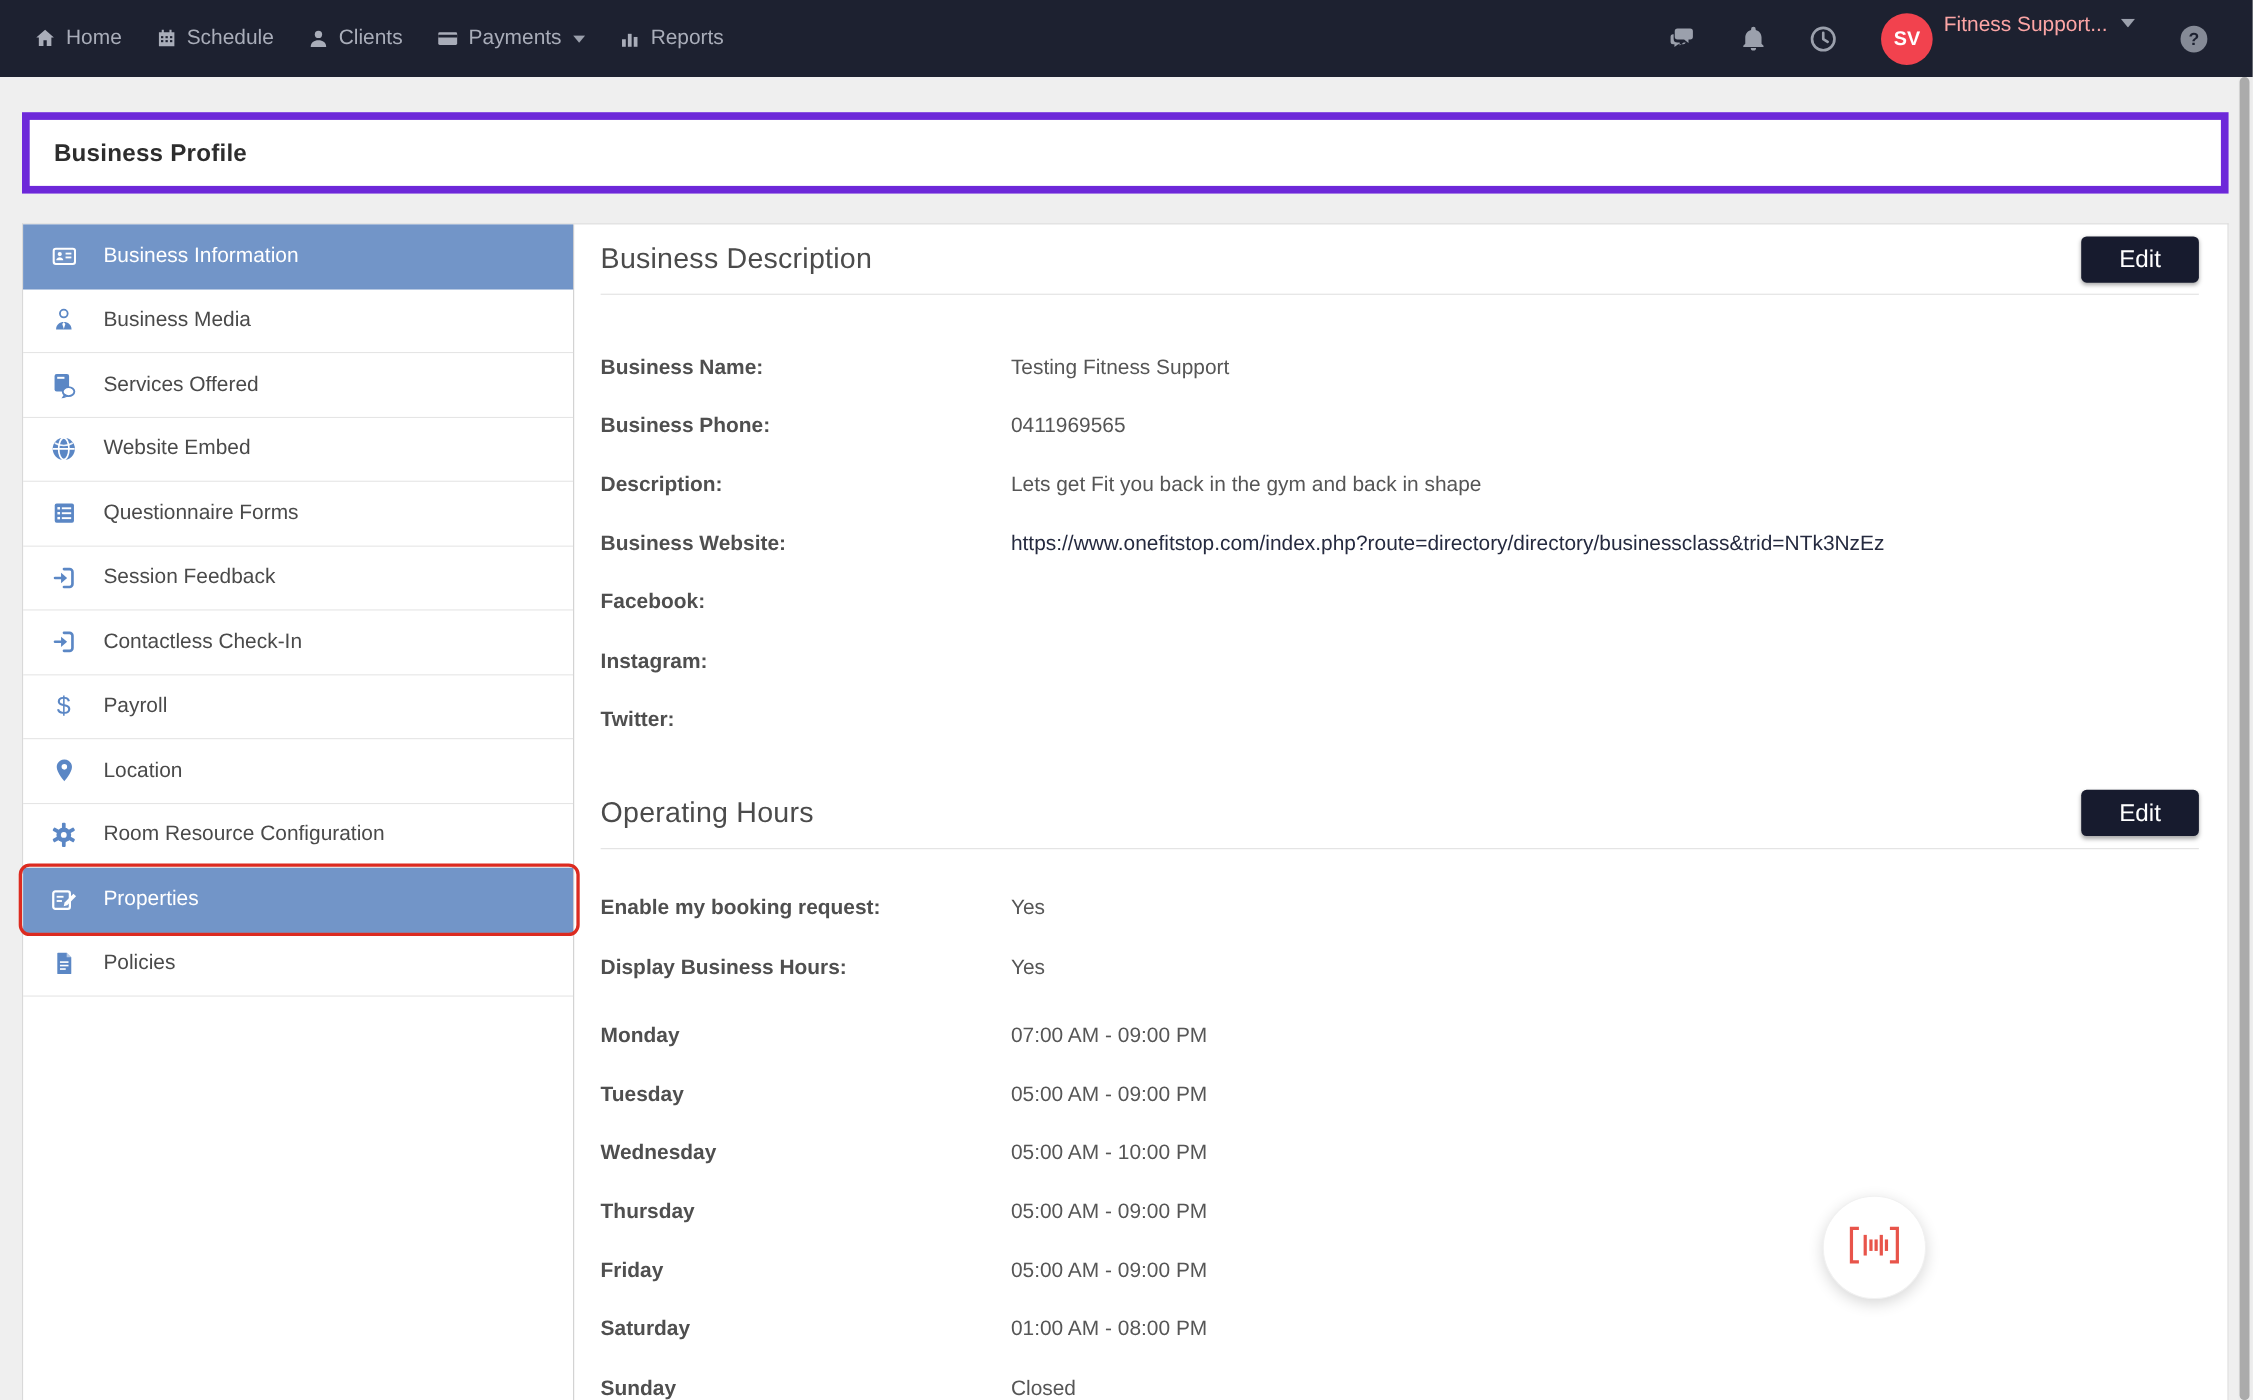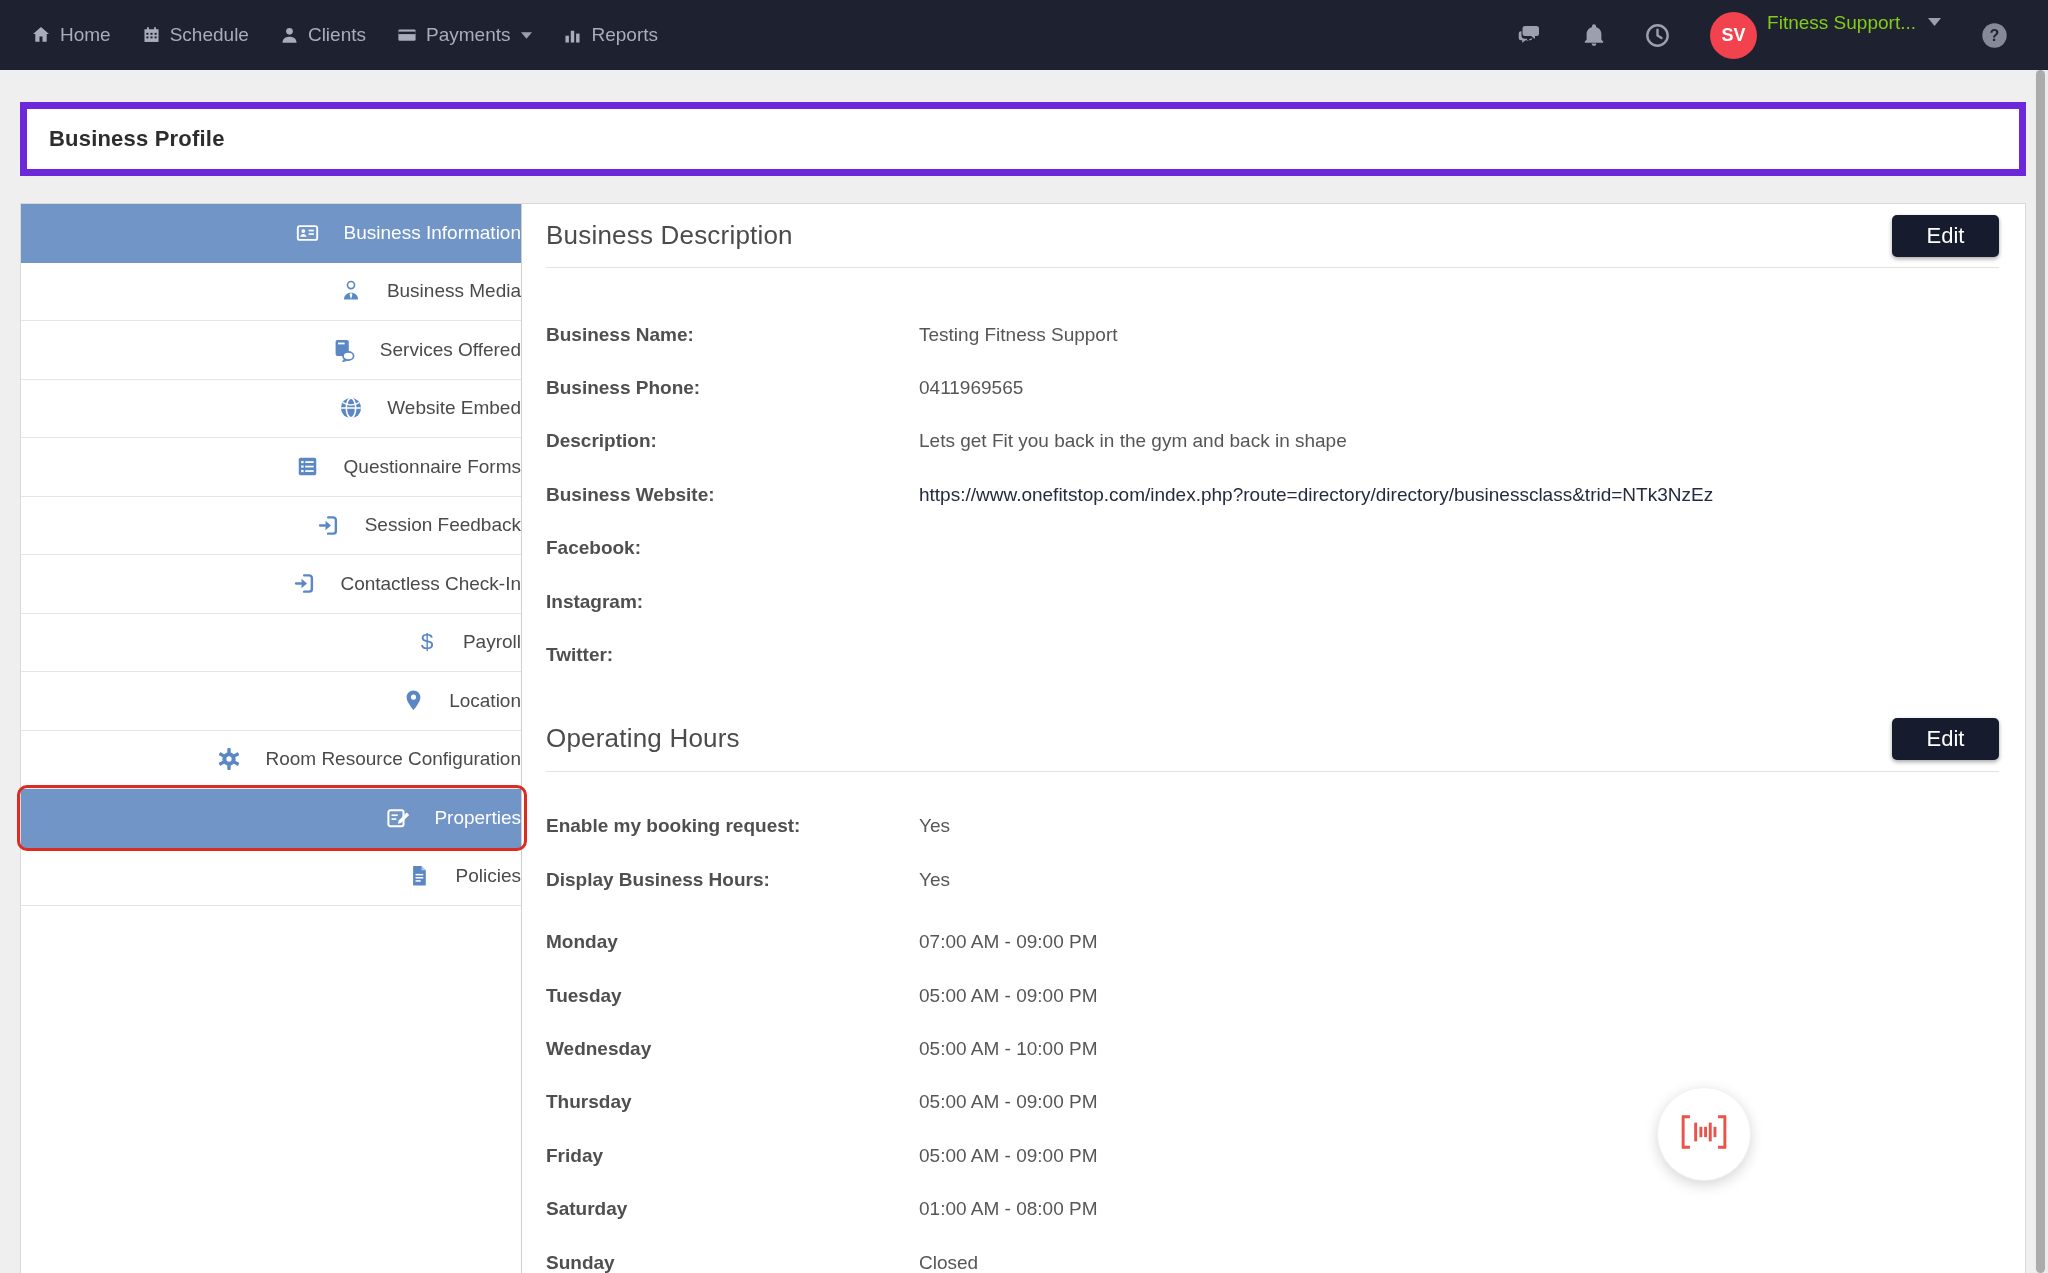--- a/index.html
+++ b/index.html
@@ -23,21 +23,21 @@
   }
   .nav-item svg { display:block; }
   .nav-right { margin-left:auto; display:flex; align-items:center; gap:40px; }
   .nav-icon-btn { cursor:pointer; color:#9ba0ac; display:flex; align-items:center; }
   .user-chip { display:flex; align-items:flex-start; gap:10px; cursor:pointer; }
   .avatar {
     width:47px; height:47px; border-radius:50%; background:#f2424e;
     color:#fff; font-size:18px; font-weight:bold;
     display:flex; align-items:center; justify-content:center;
   }
-  .user-name { color:#84cc16; font-size:19px; }
+  .user-name { color:#fca5a5; font-size:19px; }
   .caret { color:#9ba0ac; margin-left:2px; }
 
   
   .scrollbar-track {
     position:absolute; right:0; top:70px; width:13px; height:1203px;
     background:#ececec; z-index:15;
   }
   .scrollbar-thumb {
     position:absolute; left:1px; top:0; width:9px; height:100%;
     background:#ababab; border-radius:5px;
@@ -56,21 +56,21 @@
     position:absolute; left:20px; top:203px; width:2006px; height:1070px;
     background:#fff; border:1px solid #d9d9d9; border-bottom:none;
     display:flex;
   }
 
   
   .sidebar { width:501px; flex-shrink:0; border-right:1px solid #cfcfcf; }
   .side-item {
     position:relative; height:58.5px; display:flex; align-items:center;
     padding-left:22px; gap:21px; border-bottom:1px solid #e5e5e5;
-    font-size:19px; color:#4a4a4a; cursor:pointer;justify-content:flex-end;
+    font-size:19px; color:#4a4a4a; cursor:pointer;
   }
   .side-item .ico {
     width:30px; display:flex; justify-content:center; align-items:center;
     color:#5b87c5; flex-shrink:0;
   }
   .side-item.active { background:#7295c8; color:#fff; border-bottom-color:#7295c8; }
   .side-item.active .ico { color:#fff; }
   .annot-ring {
     position:absolute; left:-4px; right:-6px; top:-4px; bottom:-4px;
     border:3px solid #dc2b20; border-radius:10px;

